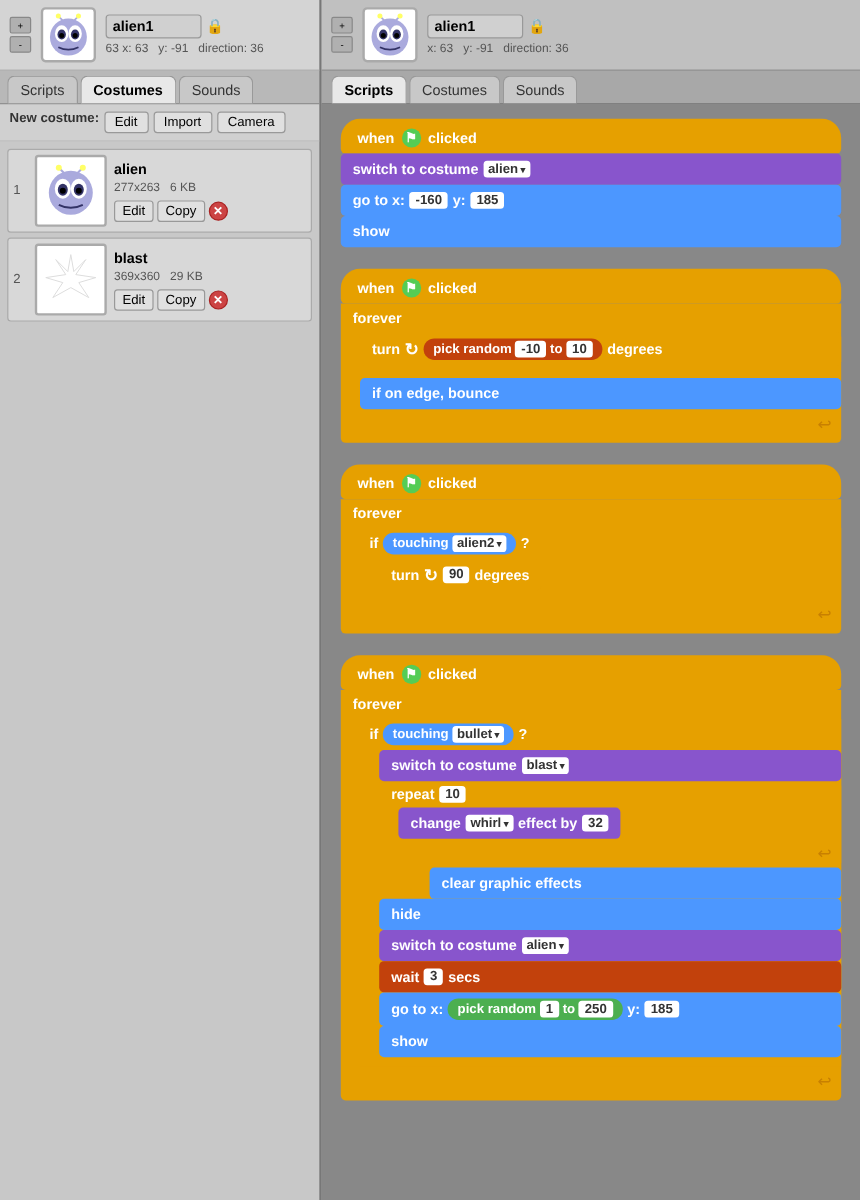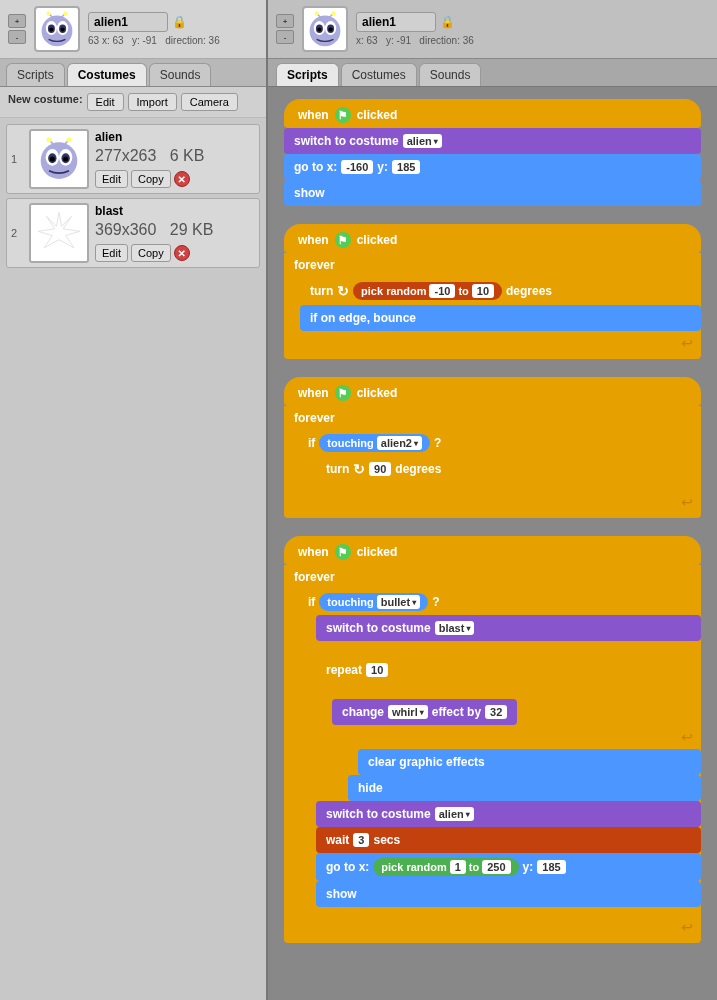--- a/index.html
+++ b/index.html
@@ -164,21 +164,21 @@
       flex: 1;
       display: flex;
       flex-direction: column;
       gap: 3px;
     }
     .costume-name {
       font-weight: bold;
       font-size: 12px;
     }
     .costume-meta {
-      font-size: 16px;
+      font-size: 10px;
       color: #555;
     }
     .costume-actions {
       display: flex;
       gap: 3px;
       align-items: center;
       margin-top: 2px;
     }
     .costume-btn {
       padding: 2px 6px;
@@ -487,21 +487,21 @@
             <span>turn</span>
             <span style="font-size:14px;">↻</span>
             <span style="display:inline-flex;align-items:center;gap:3px;background:#c2410c;border-radius:10px;padding:2px 8px;font-size:11px;color:#fff;font-weight:bold;">
               pick random
               <span class="block-value-white">-10</span>
               to
               <span class="block-value-white">10</span>
             </span>
             <span>degrees</span>
           </div>
-          <div class="block" style="background:#4c97ff;border-radius:4px;">
+          <div class="block" style="background:#4c97ff;border-radius:4px;margin-top:10px;">
             <span>if on edge, bounce</span>
           </div>
         </div>
         <div style="padding:4px 8px;text-align:right;">
           <span style="color:#c88000;font-size:14px;">↩</span>
         </div>
       </div>
     </div>
 
     <div class="script-group">
@@ -560,42 +560,42 @@
               <span>?</span>
             </div>
             <div style="margin-left:16px;display:flex;flex-direction:column;gap:0;">
 
               <div class="block" style="background:#8855cc;border-radius:4px;">
                 <span>switch to costume</span>
                 <span class="block-dropdown" style="background:#fff;color:#333;border-radius:3px;padding:1px 4px;display:inline-flex;align-items:center;gap:2px;">blast</span>
               </div>
 
               <div style="background:#e6a000;border-radius:4px;">
-                <div style="display:flex;align-items:center;gap:4px;padding:22px 10px;font-weight:bold;color:#fff;font-size:12px;">
+                <div style="display:flex;align-items:center;gap:4px;padding:4px 10px;font-weight:bold;color:#fff;font-size:12px;">
                   <span>repeat</span>
                   <span class="block-value-white">10</span>
                 </div>
                 <div style="margin-left:16px;">
                   <div class="block" style="background:#8855cc;border-radius:4px;justify-content:space-between;">
                     <span>change</span>
                     <span class="block-dropdown" style="background:#fff;color:#333;border-radius:3px;padding:1px 4px;display:inline-flex;align-items:center;gap:2px;">whirl</span>
                     <span>effect by</span>
                     <span class="block-value-white">32</span>
                   </div>
                 </div>
                 <div style="padding:4px 8px;text-align:right;">
                   <span style="color:#c88000;font-size:14px;">↩</span>
                 </div>
               </div>
 
               <div class="block" style="background:#4c97ff;border-radius:4px;margin-left:42px;">
                 <span>clear graphic effects</span>
               </div>
 
-              <div class="block" style="background:#4c97ff;border-radius:4px;margin-left:32px;">
+              <div class="block" style="background:#4c97ff;border-radius:4px;">
                 <span>hide</span>
               </div>
 
               <div class="block" style="background:#8855cc;border-radius:4px;">
                 <span>switch to costume</span>
                 <span class="block-dropdown" style="background:#fff;color:#333;border-radius:3px;padding:1px 4px;display:inline-flex;align-items:center;gap:2px;">alien</span>
               </div>
 
               <div class="block" style="background:#c2410c;border-radius:4px;">
                 <span>wait</span>

